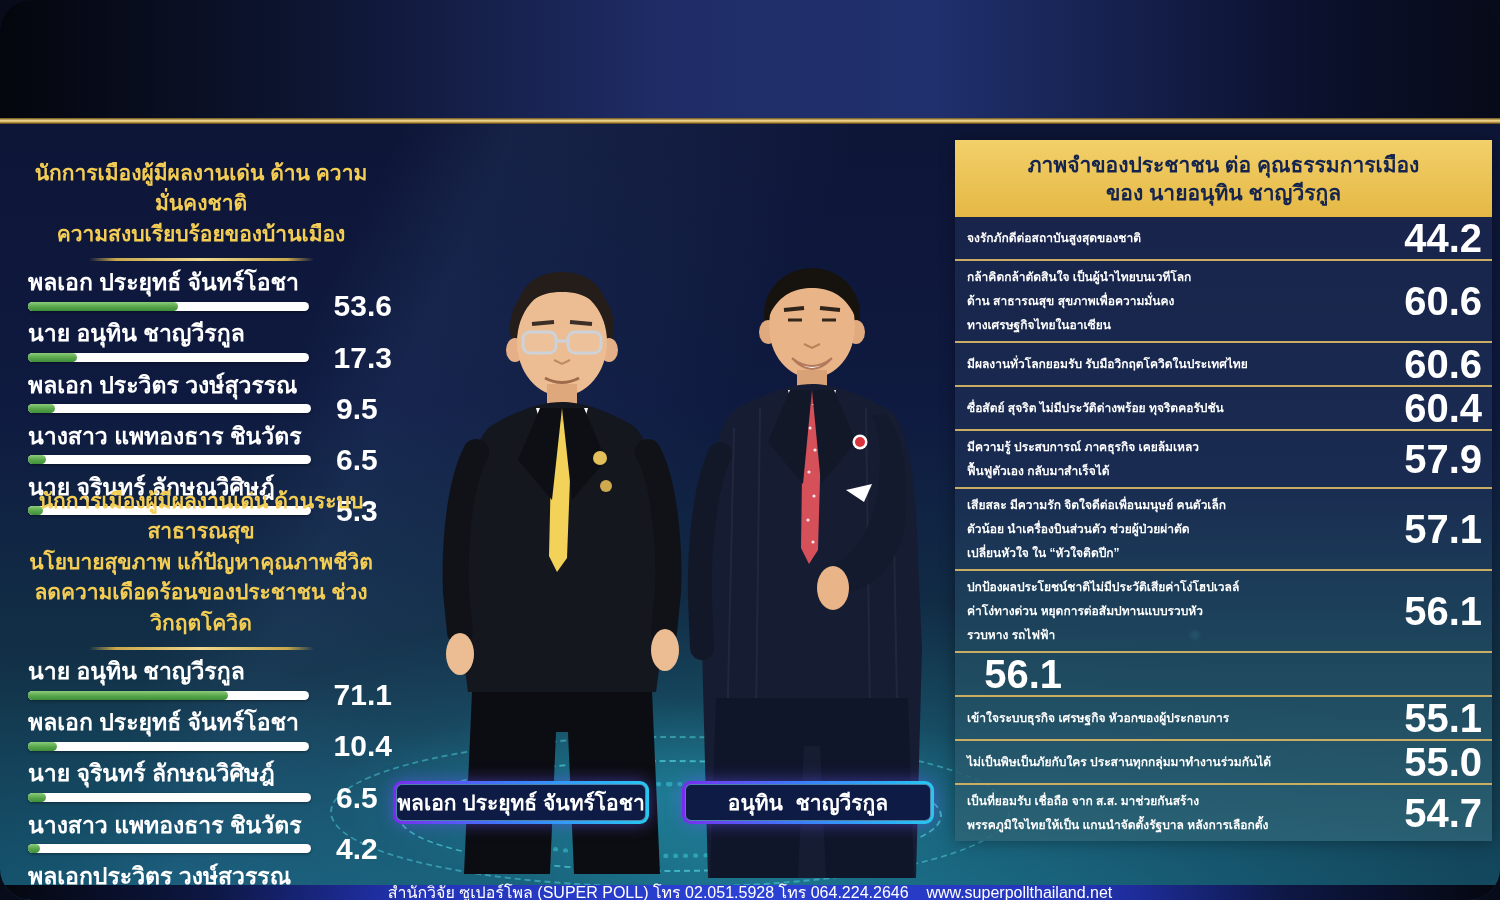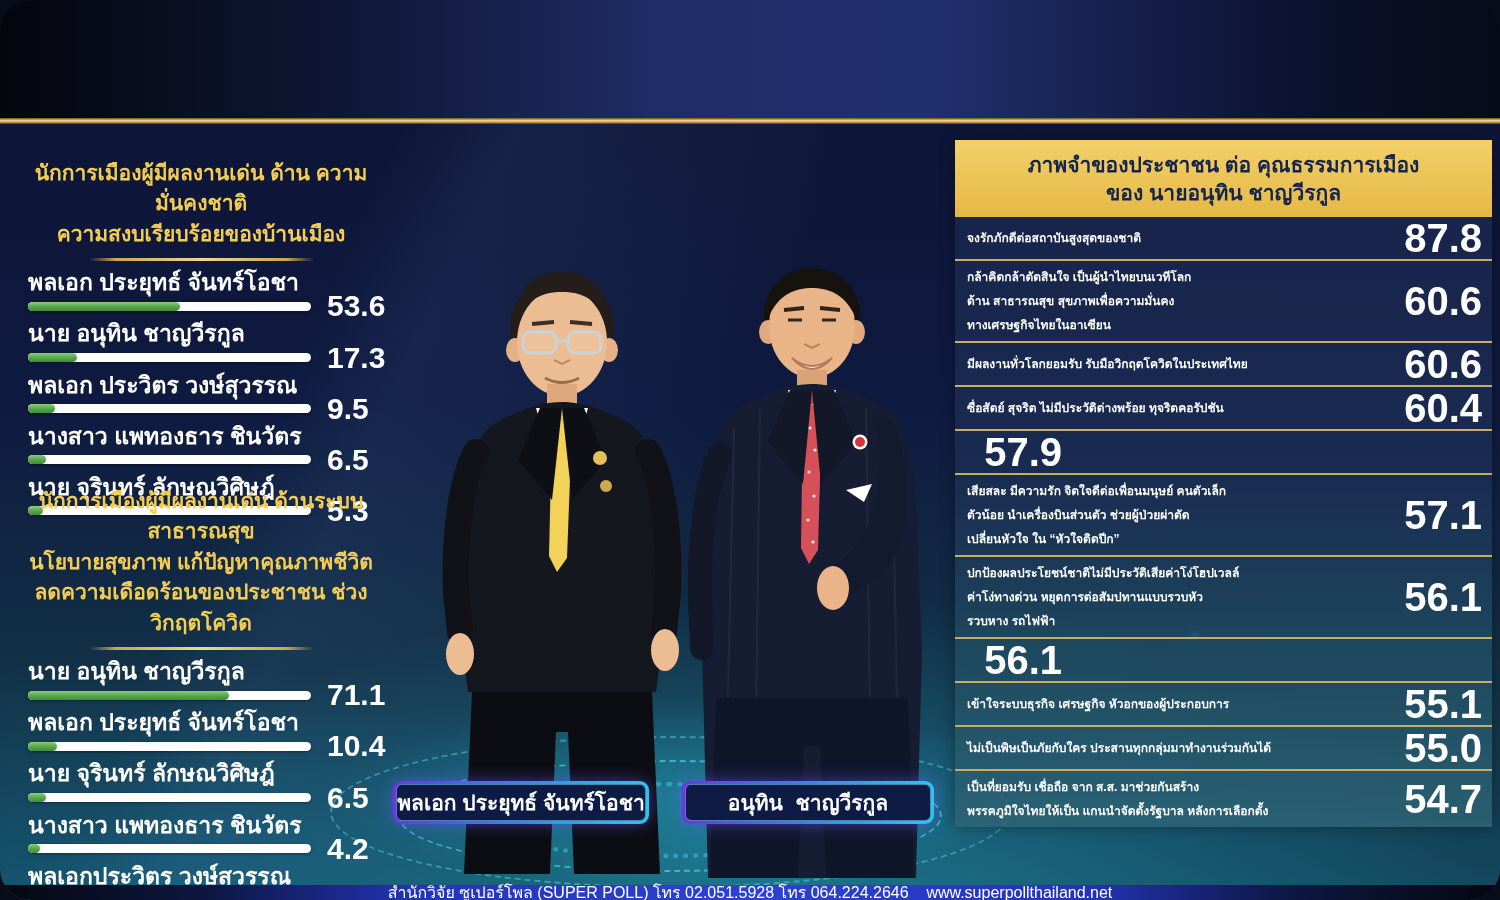--- a/index.html
+++ b/index.html
@@ -32,21 +32,21 @@
   .chart-title{font-size:21px;font-weight:800;color:#f4cd54;text-align:center;white-space:pre-line;line-height:1.45;}
   .chart-underline{width:225px;height:3px;margin:9px auto 8px;
     background:linear-gradient(90deg,transparent,#c9a84c 12%,#eed88f 50%,#c9a84c 88%,transparent);}
   .chart-rows{padding-left:18px;}
   .bar-row{margin-bottom:7px;}
   .bar-name{font-size:23px;font-weight:700;color:#fff;line-height:1.18;margin-bottom:3px;}
   .bar-line{display:flex;align-items:center;height:14px;}
   .bar-track{position:relative;width:283px;height:9px;background:#fff;border-radius:5px;box-shadow:0 1px 3px rgba(0,0,0,.4);}
   .bar-fill{position:absolute;left:0;top:0;height:100%;min-width:9px;border-radius:5px;
     background:linear-gradient(180deg,#8bcc78 0%,#57a54a 55%,#3f8f3a 100%);}
-  .bar-value{font-size:30px;font-weight:800;color:#fff;line-height:14px;margin-left:16px;}
+  .bar-value{font-size:30px;font-weight:800;color:#fff;line-height:14px;margin-left:25px;}
   
   .glow{position:absolute;left:300px;top:690px;width:760px;height:210px;z-index:4;
     background:radial-gradient(ellipse at center,rgba(45,200,220,.30),transparent 65%);}
   .ring{position:absolute;border:2px dashed rgba(90,225,235,.45);border-radius:50%;z-index:5;}
   .ring1{left:330px;top:736px;width:680px;height:152px;}
   .ring2{left:398px;top:760px;width:544px;height:112px;border-color:rgba(90,225,235,.60);}
   .ring3{left:468px;top:782px;width:404px;height:76px;border-width:5px;border-style:dotted;border-color:rgba(60,200,215,.55);}
   .sparkle{position:absolute;border-radius:50%;z-index:6;}
   .sp1{left:408px;top:788px;width:18px;height:18px;background:radial-gradient(circle,rgba(255,120,200,.9),transparent 70%);}
   .sp2{left:1188px;top:628px;width:14px;height:14px;background:radial-gradient(circle,rgba(120,230,255,.8),transparent 70%);}
@@ -286,37 +286,39 @@
   <div class="plate plate-right">
     <div class="plate-inner">อนุทิน ชาญวีรกูล</div>
   </div>
 
   <aside class="panel">
     <div class="panel-header">ภาพจำของประชาชน ต่อ คุณธรรมการเมือง
 ของ นายอนุทิน ชาญวีรกูล</div>
     <div class="panel-rows" id="panel-rows">
         <div class="p-row">
           <div class="p-text">จงรักภักดีต่อสถาบันสูงสุดของชาติ</div>
-          <div class="p-val">87.8</div>
+          <div class="p-val">44.2</div>
         </div>
         <div class="p-row">
           <div class="p-text">กล้าคิดกล้าตัดสินใจ เป็นผู้นำไทยบนเวทีโลก
 ด้าน สาธารณสุข สุขภาพเพื่อความมั่นคง
 ทางเศรษฐกิจไทยในอาเซียน</div>
           <div class="p-val">60.6</div>
         </div>
         <div class="p-row">
           <div class="p-text">มีผลงานทั่วโลกยอมรับ รับมือวิกฤตโควิดในประเทศไทย</div>
           <div class="p-val">60.6</div>
         </div>
         <div class="p-row">
           <div class="p-text">ซื่อสัตย์ สุจริต ไม่มีประวัติด่างพร้อย ทุจริตคอรัปชัน</div>
           <div class="p-val">60.4</div>
         </div>
         <div class="p-row">
+          <div class="p-text">มีความรู้ ประสบการณ์ ภาคธุรกิจ เคยล้มเหลว
+ฟื้นฟูตัวเอง กลับมาสำเร็จได้</div>
           <div class="p-val">57.9</div>
         </div>
         <div class="p-row">
           <div class="p-text">เสียสละ มีความรัก จิตใจดีต่อเพื่อนมนุษย์ คนตัวเล็ก
 ตัวน้อย นำเครื่องบินส่วนตัว ช่วยผู้ป่วยผ่าตัด
 เปลี่ยนหัวใจ ใน “หัวใจติดปีก”</div>
           <div class="p-val">57.1</div>
         </div>
         <div class="p-row">
           <div class="p-text">ปกป้องผลประโยชน์ชาติไม่มีประวัติเสียค่าโง่โฮปเวลล์

